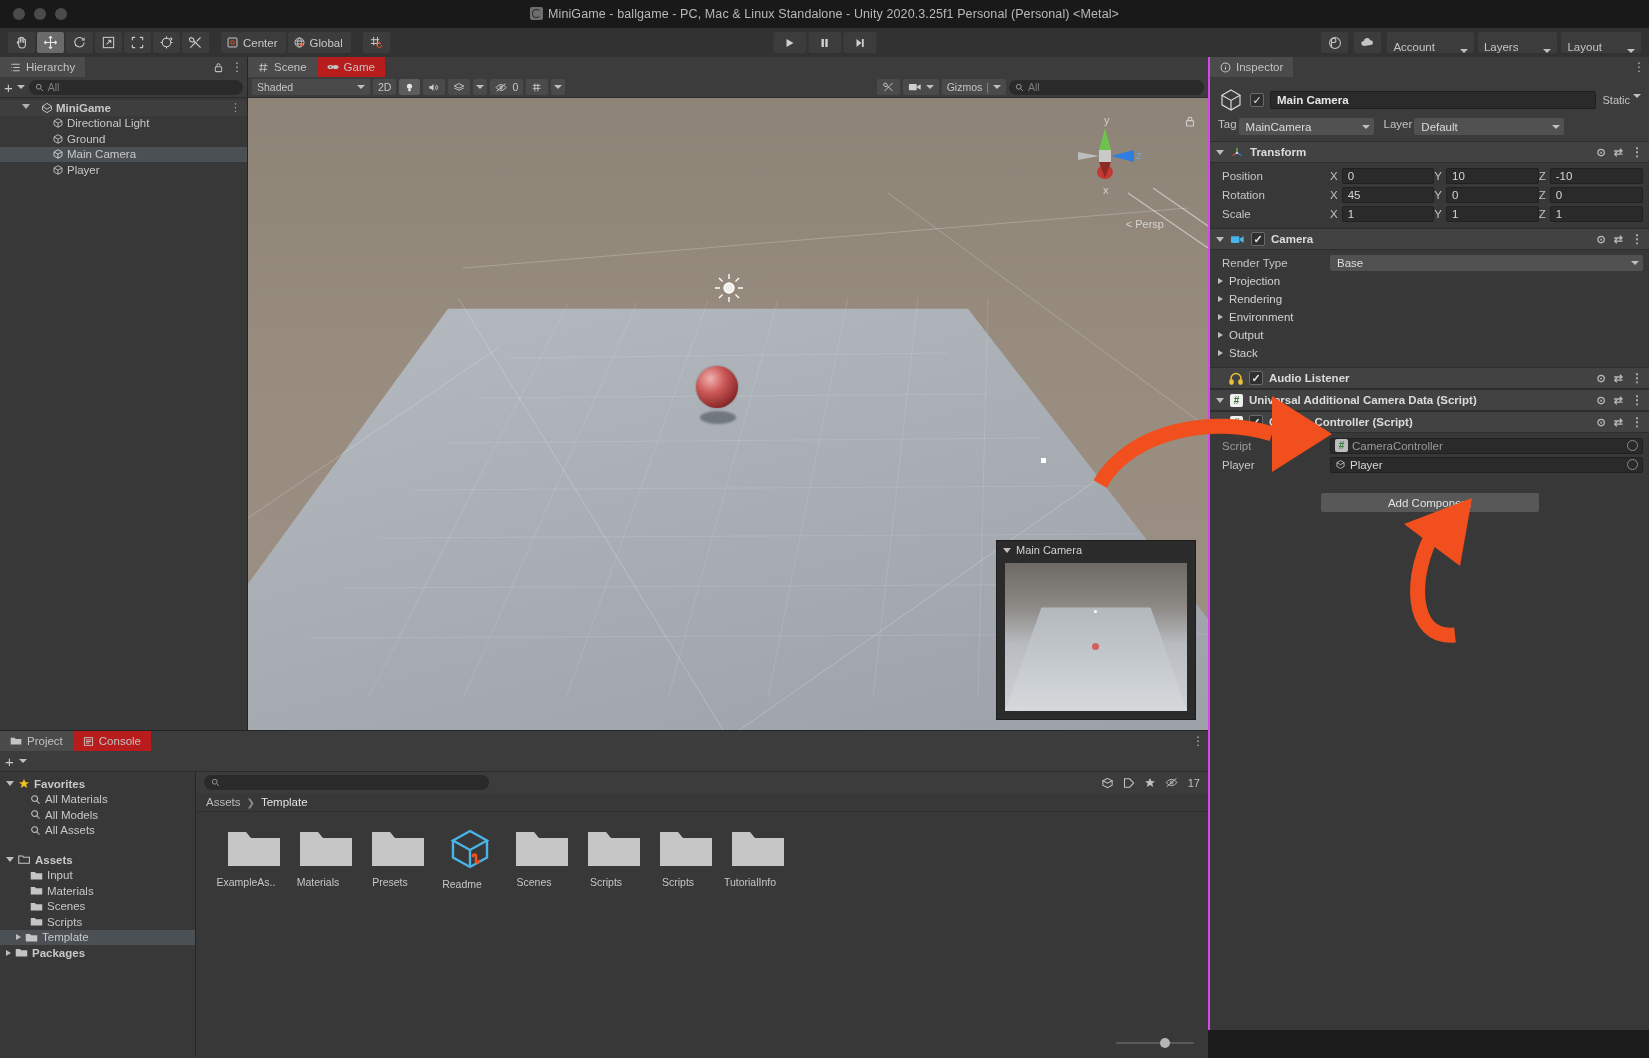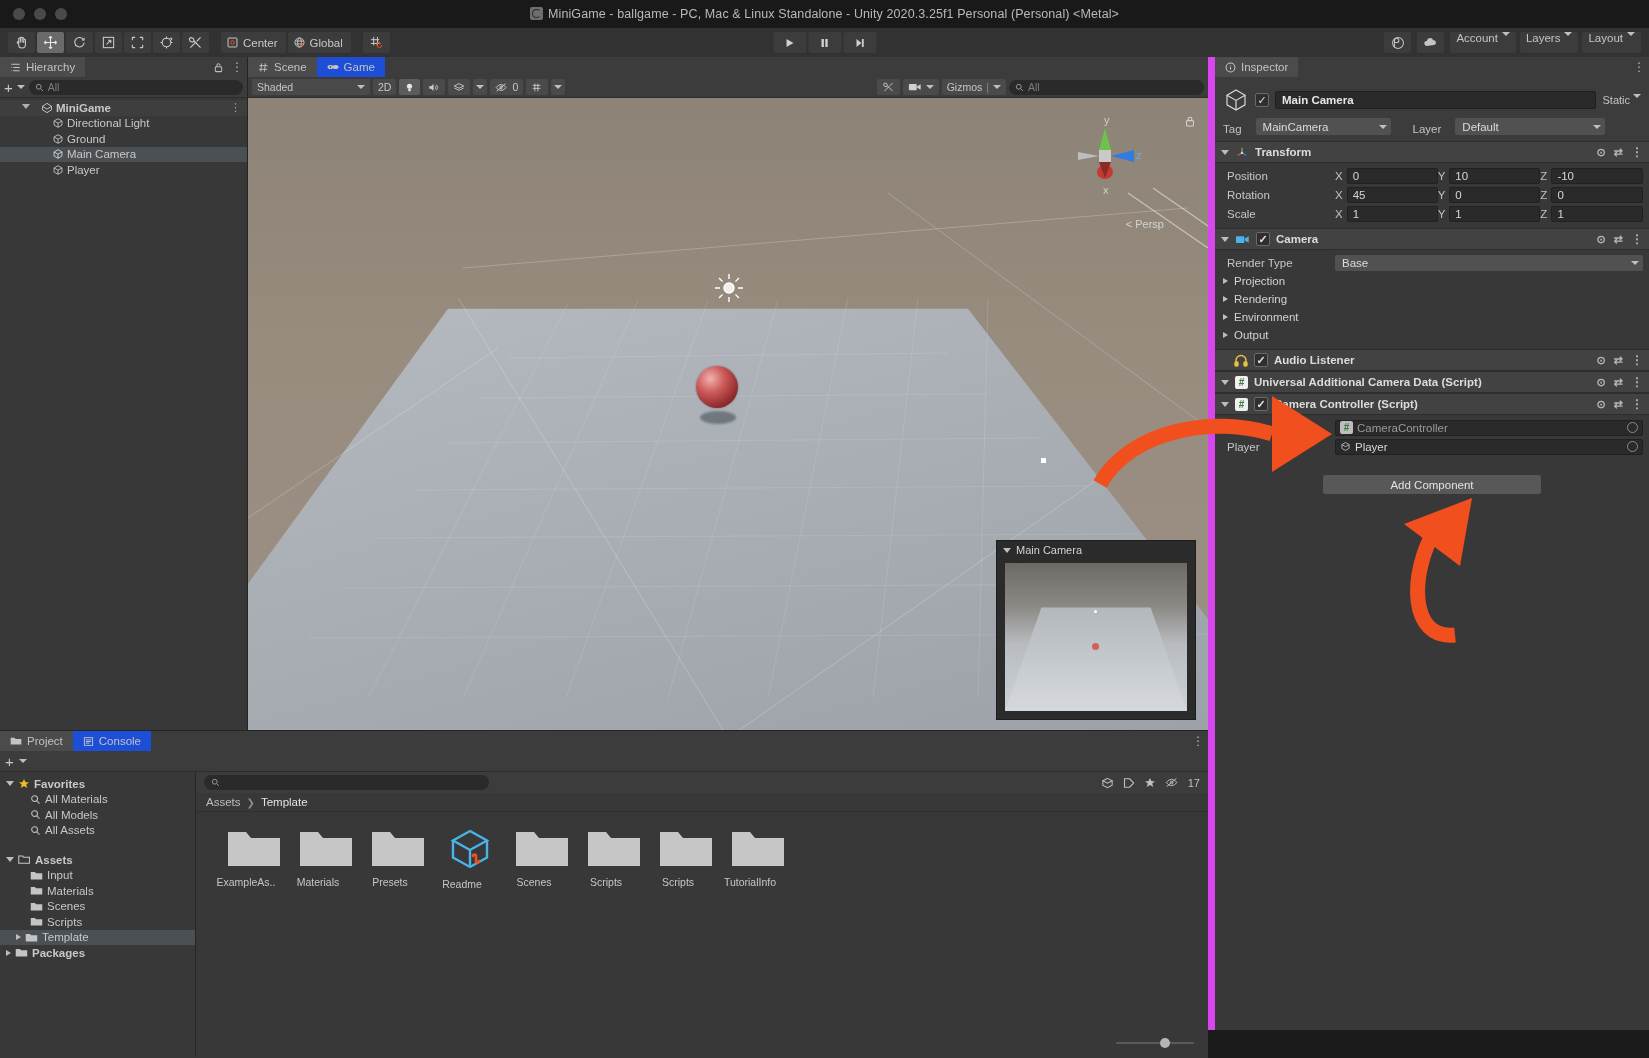--- a/index.html
+++ b/index.html
@@ -54,33 +54,33 @@
   }
   .play-btn {
     width:33px; height:21px; background:#3c3c3c; border-radius:2px;
     display:flex; align-items:center; justify-content:center; color:#c9c9c9;
   }
   .tb-right {
     position:absolute; right:8px; display:flex; align-items:center; gap:4px;
   }
   .dd-btn {
     height:21px; background:#3c3c3c; border-radius:2px; padding:0 6px;
-    display:flex; align-items:flex-start; gap:4px; font-size:11.5px; color:#c4c4c4;
+    display:flex; align-items:flex-end; gap:25px; font-size:11.5px; color:#c4c4c4;
   }
   .caret { width:0;height:0;border-left:4px solid transparent;border-right:4px solid transparent;border-top:4px solid #c0c0c0; }
 
   svg.ic { display:block; }
 
   
   .panel-tabbar {
     height:20px; background:#3c3c3c; display:flex; align-items:stretch; position:relative;
   }
   .ptab {
     display:flex; align-items:center; gap:5px; padding:0 10px;
-    font-size:11.5px; color:#c2c2c2; background:#1d4ed8;
+    font-size:11.5px; color:#c2c2c2; background:#b91c1c;
   }
   .ptab.active { background:#4b4b4b; }
   .ptab-icons { position:absolute; right:4px; top:0; height:20px; display:flex; align-items:center; gap:7px; }
 
   
   .hierarchy {
     position:absolute; left:0; top:57px; width:248px; height:673px;
     background:#383838; border-right:1px solid #242424;
   }
   .hier-tools {
@@ -160,37 +160,37 @@
     position:absolute; left:0; right:0; bottom:0; height:70%;
     background:linear-gradient(#b3b8bd,#d5d9dc);
     clip-path:polygon(20% 0%,80% 0%,100% 100%,0% 100%);
   }
   .cp-ball{ position:absolute; left:48%; top:54%; width:7px; height:7px; border-radius:50%; background:#d4605e; }
   .cp-dot{ position:absolute; left:49%; top:32%; width:3px; height:3px; border-radius:50%; background:#fff; }
 
   
   .inspector {
     position:absolute; left:1208px; top:57px; width:441px; height:973px;
-    background:#383838; border-left:7px solid #d946ef;
+    background:#383838; border-left:2px solid #d946ef;
   }
   .insp-head {
     background:#3c3c3c; padding:6px 6px 0 6px;
   }
   .insp-name-row { display:flex; align-items:center; gap:6px; padding:4px 0 2px 2px; }
   .cube-icon { width:26px; height:26px; }
   .chk {
     width:14px; height:14px; background:#2f2f2f; border:1px solid #6a6a6a; border-radius:2px;
     display:flex; align-items:center; justify-content:center; color:#e0e0e0; font-size:11px; line-height:1;
   }
   .name-field {
     flex:1; height:18px; background:#2a2a2a; border:1px solid #1f1f1f; border-radius:2px;
     display:flex; align-items:center; padding:0 6px; font-size:11.5px; color:#e6e6e6; font-weight:bold;
   }
   .static-box { display:flex; align-items:flex-start; gap:3px; font-size:11px; color:#c6c6c6; padding-right:2px; }
-  .insp-tag-row { display:flex; align-items:flex-end; gap:14px; padding:3px 2px 6px 2px; font-size:11.5px; }
+  .insp-tag-row { display:flex; align-items:flex-start; gap:2px; padding:3px 2px 6px 2px; font-size:11.5px; }
   .small-label { color:#c3c3c3; font-size:11.5px; }
   .combo {
     height:17px; background:#515151; border-radius:2px; display:flex; align-items:center;
     justify-content:space-between; padding:0 4px 0 7px; font-size:11.5px; color:#dcdcdc;
   }
   .comp-header {
     height:22px; background:#424242; display:flex; align-items:center; gap:6px;
     padding:0 6px; border-top:1px solid #2e2e2e; border-bottom:1px solid #2e2e2e;
     font-size:11.5px; font-weight:bold; color:#dcdcdc;
   }
@@ -809,20 +809,24 @@
         <span>Rendering</span>
       </div>
       <div class="foldout-row">
         <span class="tri-r"></span>
         <span>Environment</span>
       </div>
       <div class="foldout-row">
         <span class="tri-r"></span>
         <span>Output</span>
       </div>
+      <div class="foldout-row">
+        <span class="tri-r"></span>
+        <span>Stack</span>
+      </div>
     </div>
 
     <div class="comp-header">
       <span style="width:7px;"></span>
       <svg class="ic" width="14" height="13" viewBox="0 0 14 13" fill="none" stroke="#e8c23a" stroke-width="1.5">
         <path d="M2 9V6.6a5 5 0 0 1 10 0V9"></path>
           <rect x="1" y="8" width="3" height="4" rx="1.2" fill="#e8c23a"></rect>
         <rect x="10" y="8" width="3" height="4" rx="1.2" fill="#e8c23a"></rect>
       </svg>
       <div class="chk">✓</div>

